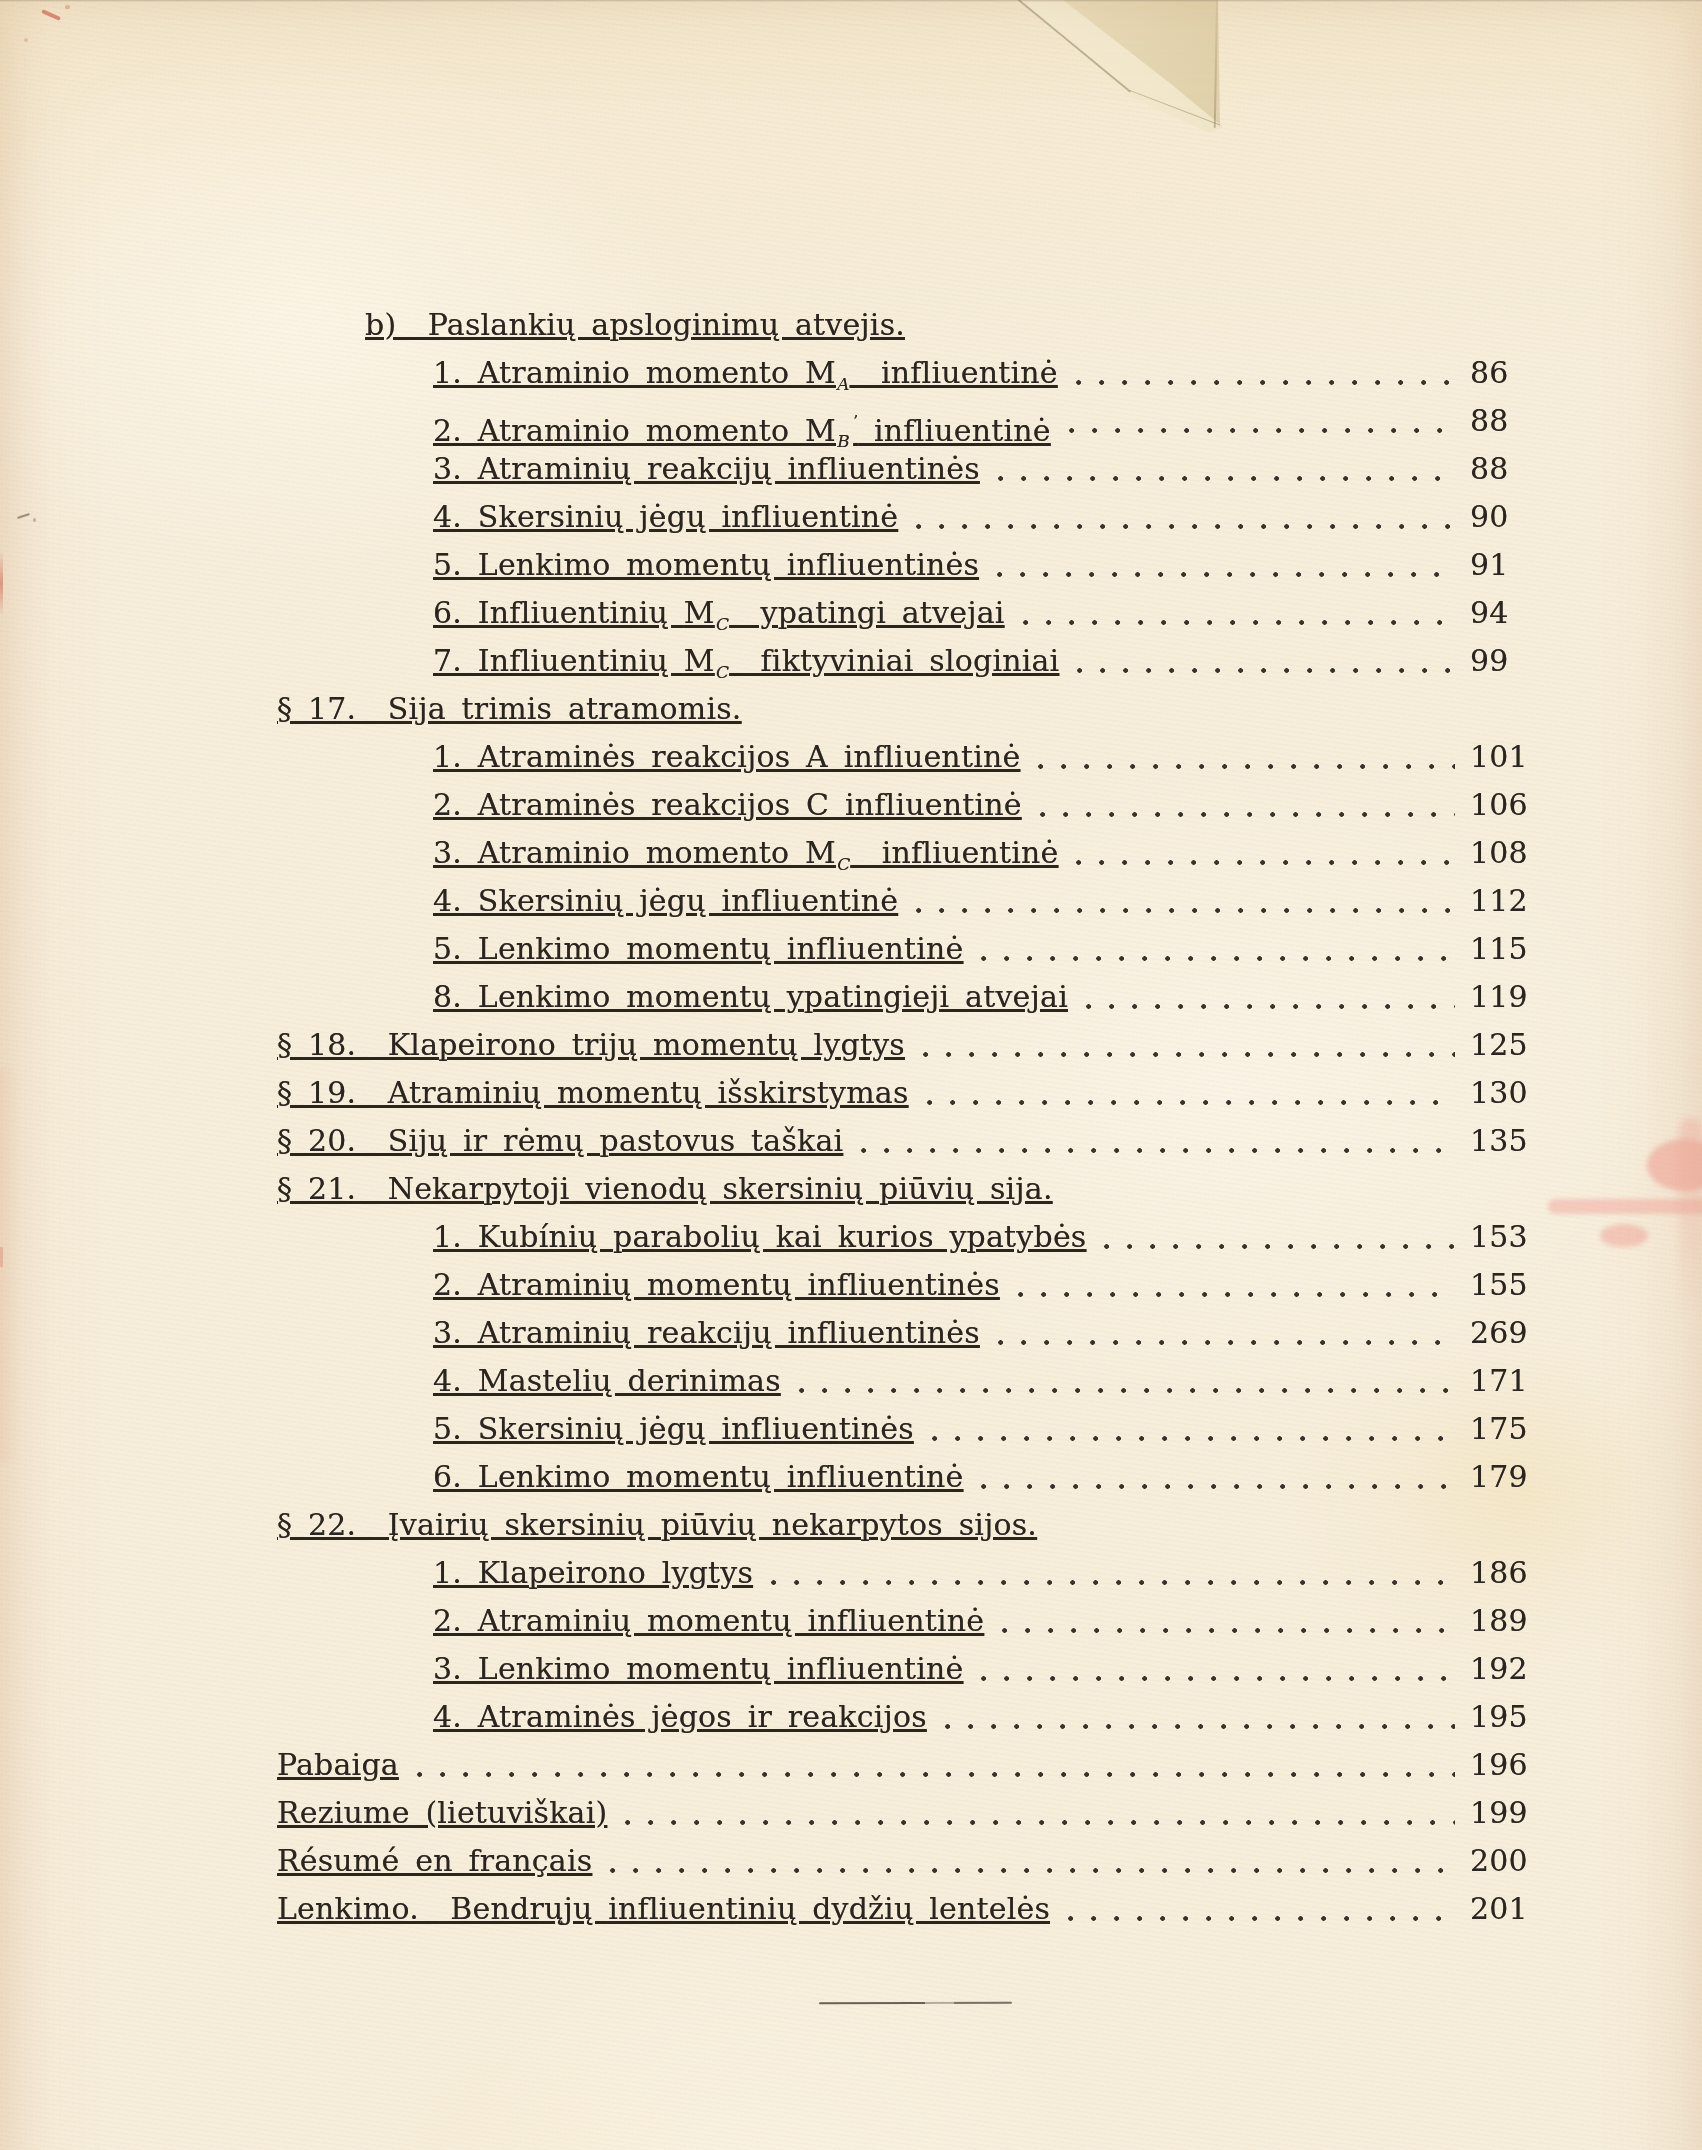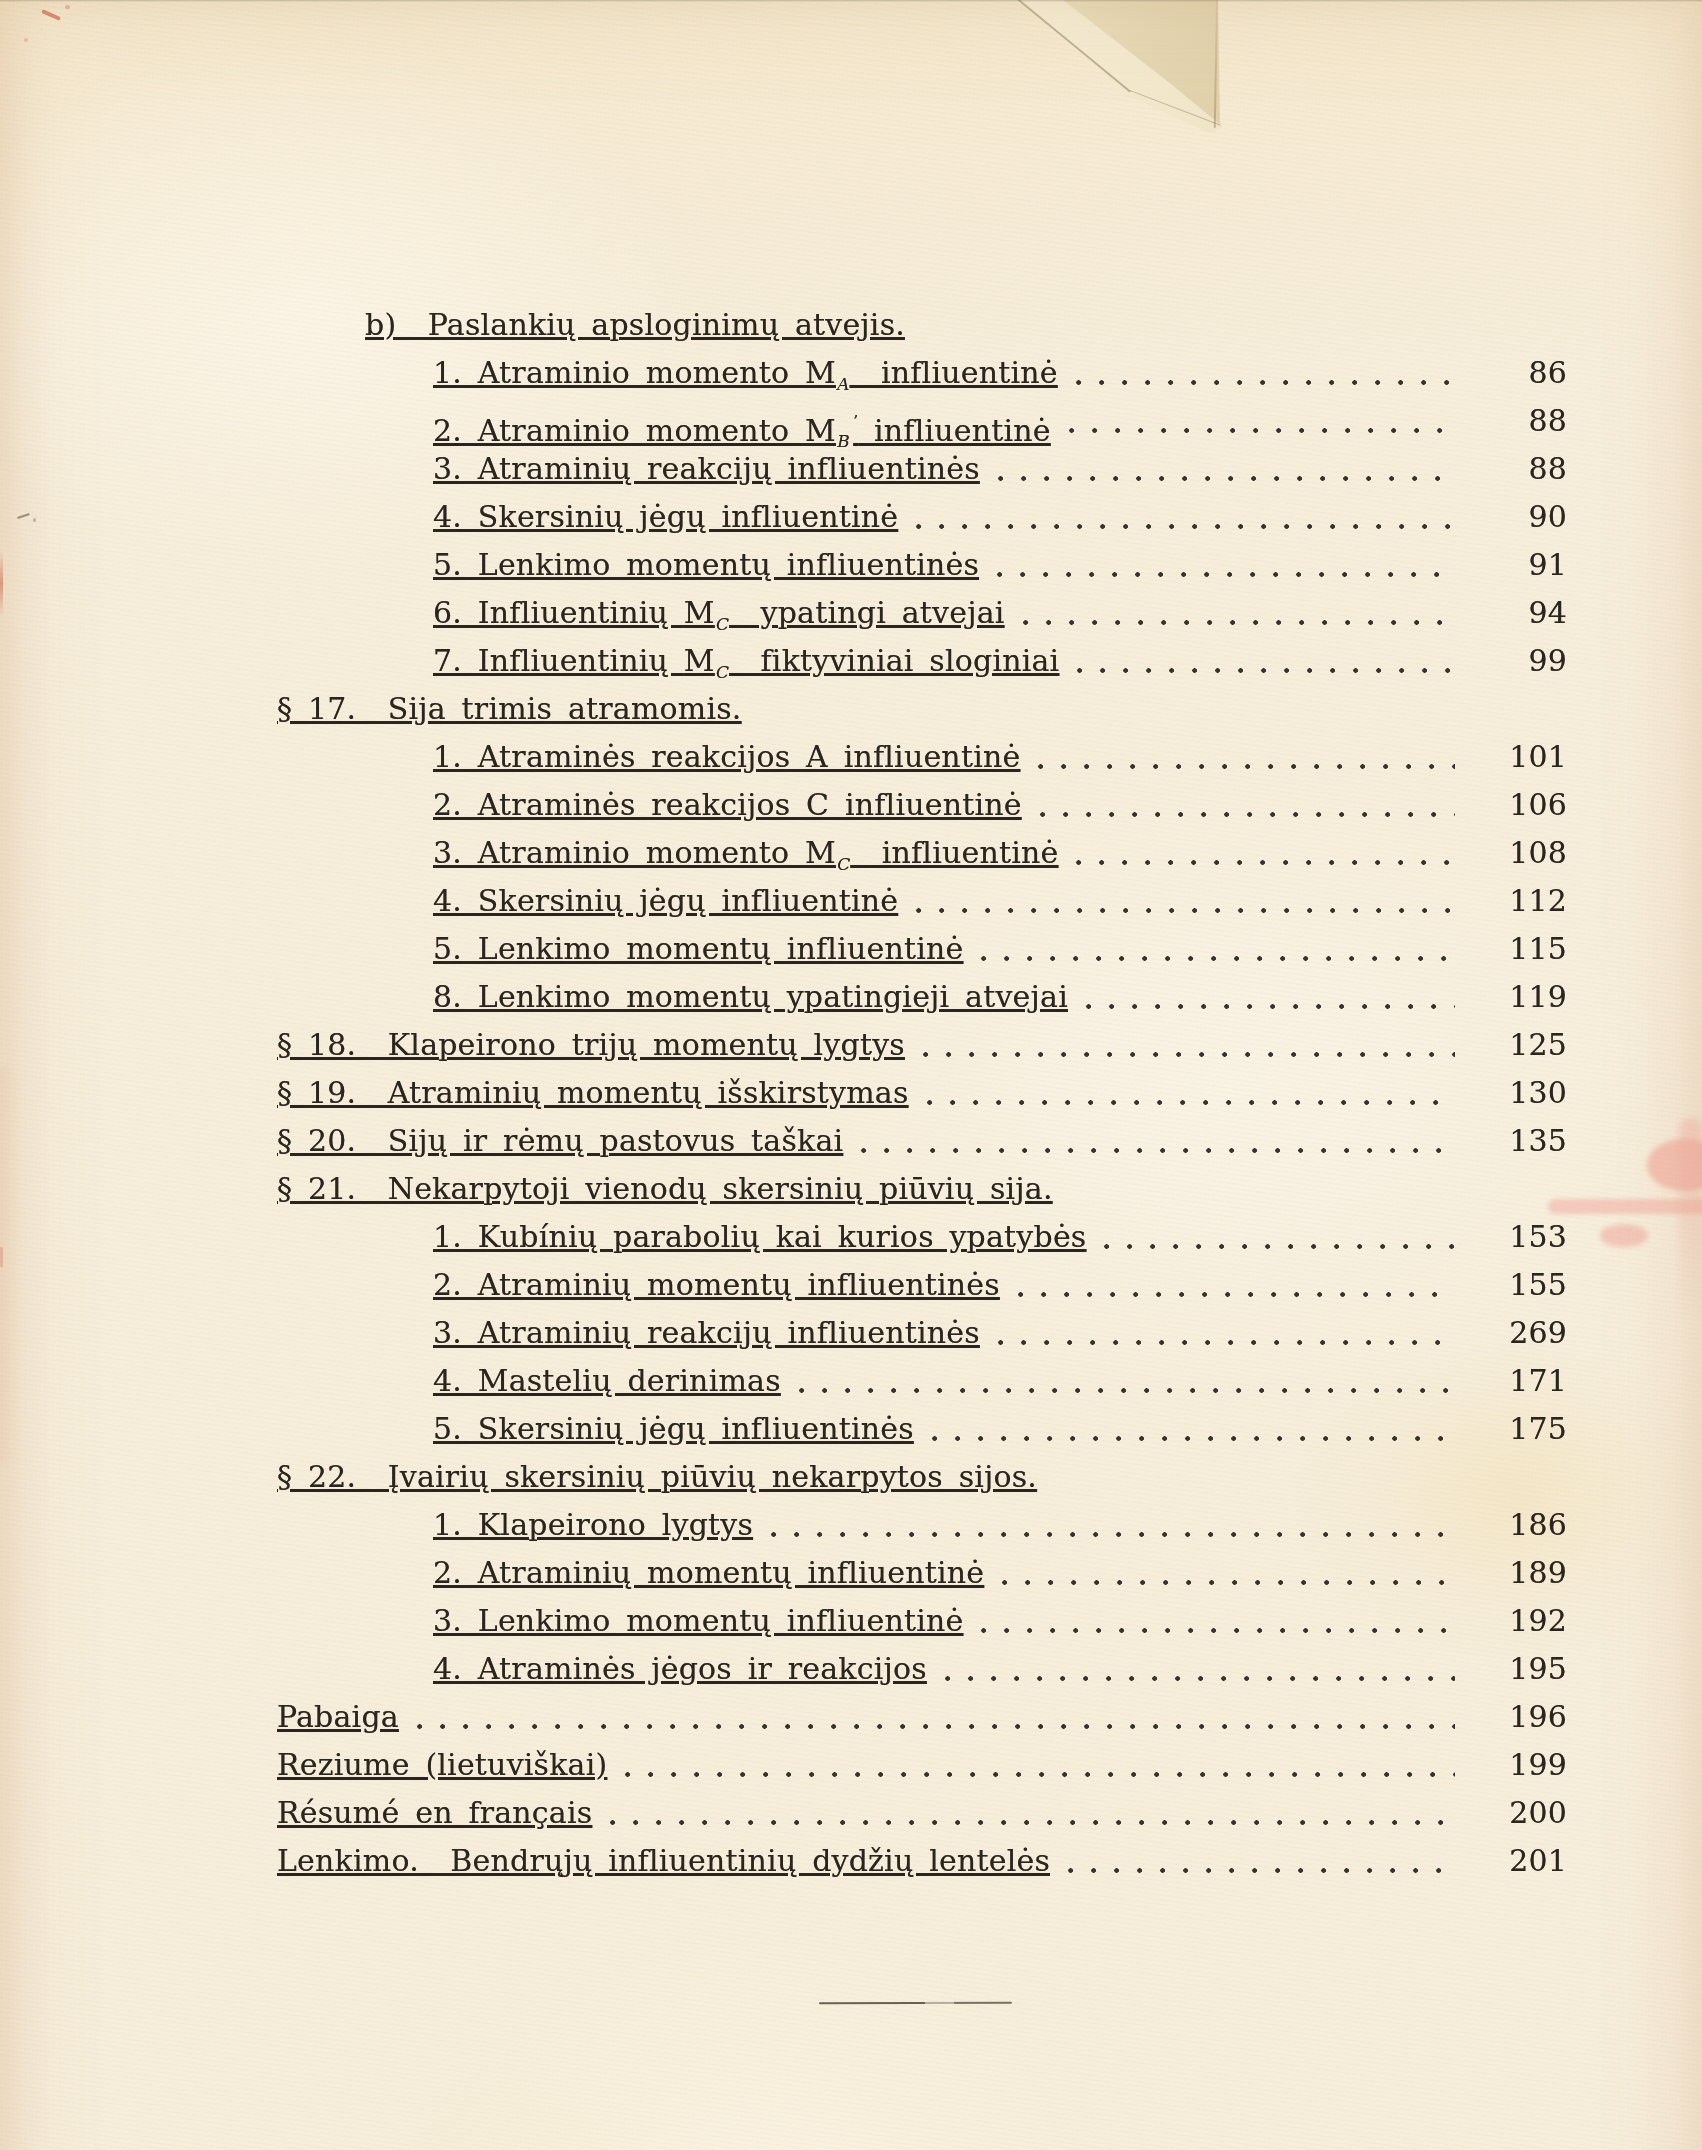--- a/index.html
+++ b/index.html
@@ -85,21 +85,21 @@
   }
   .row{display:flex;height:48px;white-space:pre;}
   .label{white-space:pre;text-decoration:underline;}
   .row.bhdr .label{padding-left:88px;}
   .row.item .label{padding-left:156px;}
   .leader{
     flex:1 1 auto;height:5.2px;align-self:flex-end;margin:0 15.5px 11.6px 18px;
     background-image:radial-gradient(circle at 2.6px 2.6px, rgba(40,34,27,.92) 2.1px, rgba(40,34,27,0) 2.6px);
     background-size:23px 5.2px;background-repeat:repeat-x;
   }
-  .page{flex:0 0 auto;min-width:97px;text-align:right;}
+  .page{flex:0 0 auto;min-width:97px;text-align:left;}
   .msub{font-size:17px;font-style:italic;vertical-align:-6.9px;letter-spacing:0;margin-left:1.3px;}
   .mark{font-size:15.5px;vertical-align:14.6px;margin-left:3.4px;}
 </style>
 </head>
 <body>
 
 <div class="paper">
   <div class="grain"></div>
 
   <div class="fold-wedge"></div>
@@ -146,20 +146,21 @@
       <div class="row item"><span class="label">8. Lenkimo momentų ypatingieji atvejai</span><span class="leader"></span><span class="page">119</span></div>
       <div class="row sec"><span class="label">§ 18.  Klapeirono trijų momentų lygtys</span><span class="leader"></span><span class="page">125</span></div>
       <div class="row sec"><span class="label">§ 19.  Atraminių momentų išskirstymas</span><span class="leader"></span><span class="page">130</span></div>
       <div class="row sec"><span class="label">§ 20.  Sijų ir rėmų pastovus taškai</span><span class="leader"></span><span class="page">135</span></div>
       <div class="row sec"><span class="label">§ 21.  Nekarpytoji vienodų skersinių piūvių sija.</span></div>
       <div class="row item"><span class="label">1. Kubínių parabolių kai kurios ypatybės</span><span class="leader"></span><span class="page">153</span></div>
       <div class="row item"><span class="label">2. Atraminių momentų infliuentinės</span><span class="leader"></span><span class="page">155</span></div>
       <div class="row item"><span class="label">3. Atraminių reakcijų infliuentinės</span><span class="leader"></span><span class="page">269</span></div>
       <div class="row item"><span class="label">4. Mastelių derinimas</span><span class="leader"></span><span class="page">171</span></div>
       <div class="row item"><span class="label">5. Skersinių jėgų infliuentinės</span><span class="leader"></span><span class="page">175</span></div>
+      <div class="row item"><span class="label">6. Lenkimo momentų infliuentinė</span><span class="leader"></span><span class="page">179</span></div>
       <div class="row sec"><span class="label">§ 22.  Įvairių skersinių piūvių nekarpytos sijos.</span></div>
       <div class="row item"><span class="label">1. Klapeirono lygtys</span><span class="leader"></span><span class="page">186</span></div>
       <div class="row item"><span class="label">2. Atraminių momentų infliuentinė</span><span class="leader"></span><span class="page">189</span></div>
       <div class="row item"><span class="label">3. Lenkimo momentų infliuentinė</span><span class="leader"></span><span class="page">192</span></div>
       <div class="row item"><span class="label">4. Atraminės jėgos ir reakcijos</span><span class="leader"></span><span class="page">195</span></div>
       <div class="row tail"><span class="label">Pabaiga</span><span class="leader"></span><span class="page">196</span></div>
       <div class="row tail"><span class="label">Reziume (lietuviškai)</span><span class="leader"></span><span class="page">199</span></div>
       <div class="row tail"><span class="label">Résumé en français</span><span class="leader"></span><span class="page">200</span></div>
       <div class="row tail"><span class="label">Lenkimo.  Bendrųjų infliuentinių dydžių lentelės</span><span class="leader"></span><span class="page">201</span></div>
     </div>

